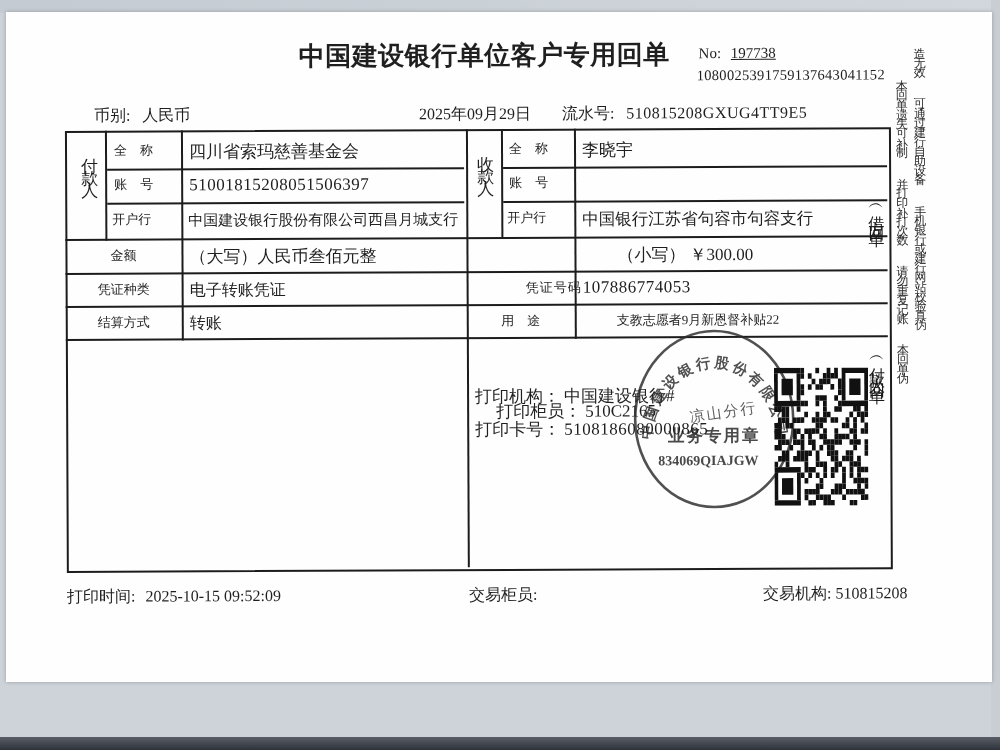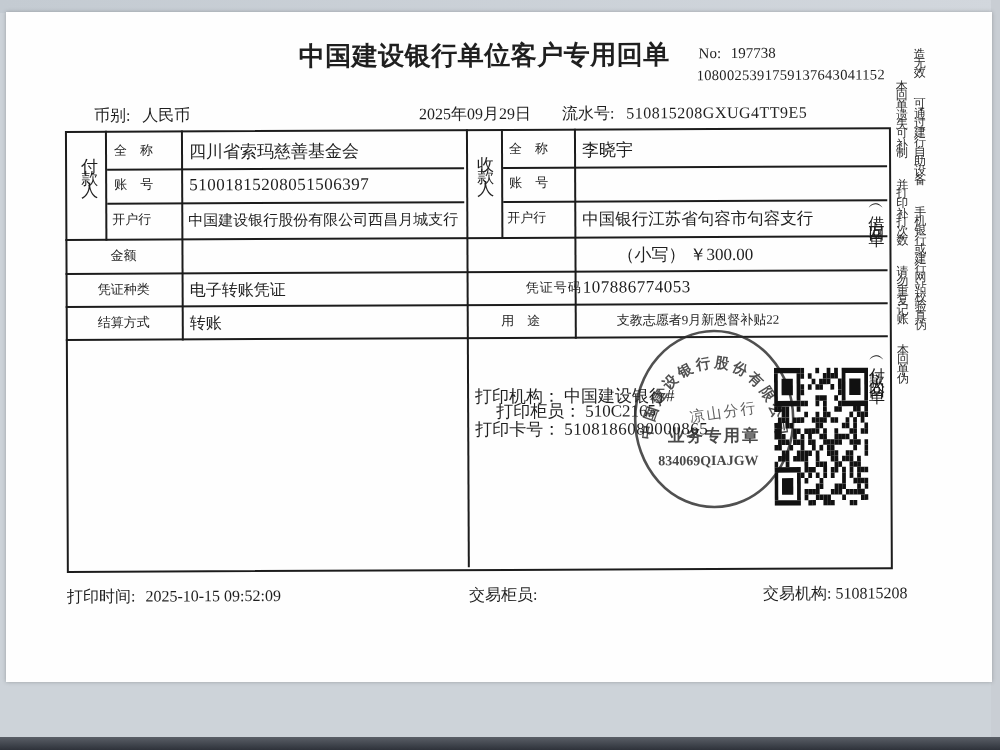--- a/index.html
+++ b/index.html
@@ -36,21 +36,21 @@
   <div class="band-top"></div>
   <div class="band-right"></div>
   <div class="band-bottom"></div>
 
   <div class="paper">
   <div class="inner">
 
     <div class="abs sans" style="left:300px;top:38px;font-size:26px;font-weight:bold;letter-spacing:0.5px;">中国建设银行单位客户专用回单</div>
     <div class="abs" style="left:700px;top:46px;font-size:15px;">
       <span>No:</span>
-      <span style="margin-left:6px;">197738</span>
+      <span style="margin-left:6px;text-decoration:underline;">197738</span>
     </div>
     <div class="abs" style="left:698px;top:68px;font-size:14.5px;letter-spacing:0.3px;">1080025391759137643041152</div>
 
     <div class="abs" style="left:95px;top:104px;font-size:16px;">
       <span>币别:</span>
       <span style="margin-left:8px;">人民币</span>
     </div>
     <div class="abs" style="left:420px;top:104px;font-size:16px;">2025年09月29日</div>
     <div class="abs" style="left:563px;top:104px;font-size:16px;">
       <span>流水号:</span>
@@ -83,20 +83,23 @@
     <div class="abs" style="left:189px;top:210px;font-size:15px;">中国建设银行股份有限公司西昌月城支行</div>
 
     <div class="abs vert side-label" style="left:475px;top:143px;">收款人</div>
     <div class="abs flabel" style="left:510px;top:140px;">全　称</div>
     <div class="abs val" style="left:583px;top:139px;">李晓宇</div>
     <div class="abs flabel" style="left:510px;top:174px;">账　号</div>
     <div class="abs flabel" style="left:508px;top:209px;">开户行</div>
     <div class="abs" style="left:583px;top:209px;font-size:16.5px;">中国银行江苏省句容市句容支行</div>
 
     <div class="abs flabel cell-center" style="left:66px;top:245px;width:116px;">金额</div>
+    <div class="abs val" style="left:190px;top:244px;">
+      <span>（大写）</span><span>人民币叁佰元整</span>
+    </div>
     <div class="abs val" style="left:618px;top:244px;">
       <span>（小写）</span><span style="margin-left:4px;">￥300.00</span>
     </div>
 
     <div class="abs flabel cell-center" style="left:66px;top:279px;width:116px;">凭证种类</div>
     <div class="abs" style="left:190px;top:279px;font-size:16px;">电子转账凭证</div>
     <div class="abs flabel cell-center" style="left:467px;top:279px;width:108px;letter-spacing:1px;margin-left:33px;">凭证号码</div>
     <div class="abs val" style="left:583px;top:278px;letter-spacing:0.5px;">107886774053</div>
 
     <div class="abs flabel cell-center" style="left:66px;top:312px;width:116px;">结算方式</div>

